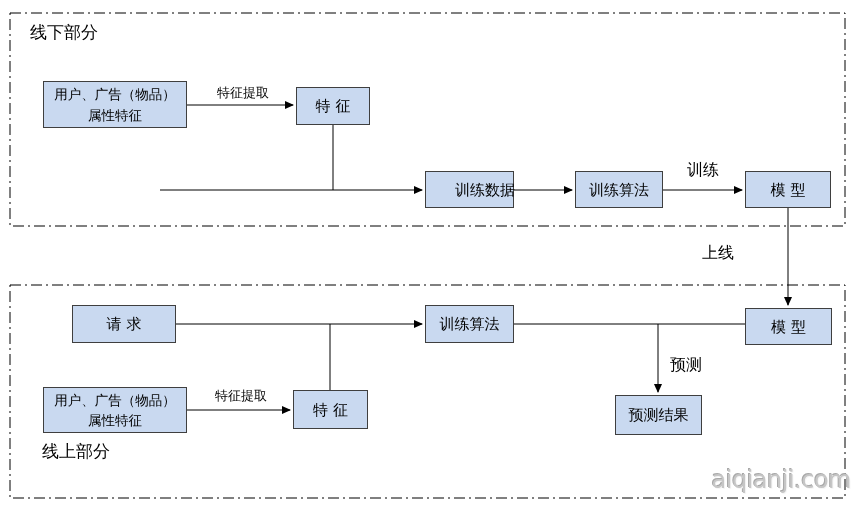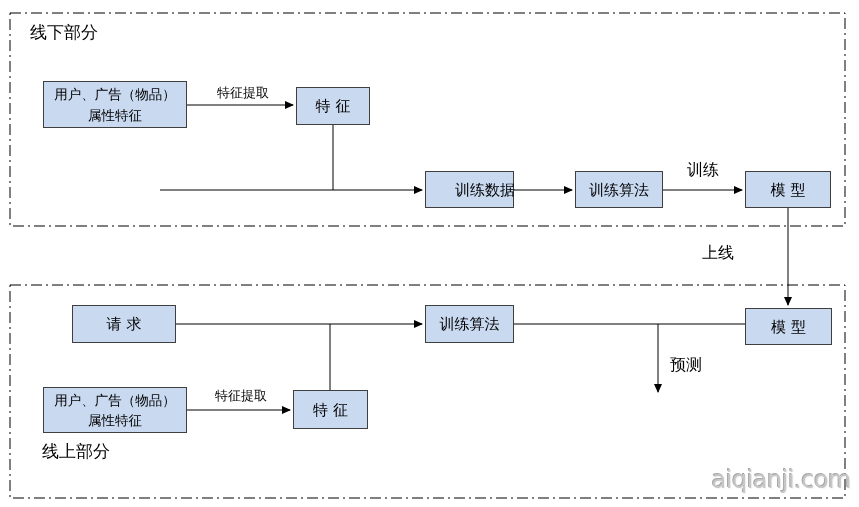--- a/index.html
+++ b/index.html
@@ -103,20 +103,23 @@
 
   <div class="node n-request">
     <span>请 求</span>
   </div>
   <div class="node n-predict-instance">
     <span>训练算法</span>
   </div>
   <div class="node n-model-online">
     <span>模 型</span>
   </div>
+  <div class="node n-predict-result">
+    <span>预测结果</span>
+  </div>
   <div class="node node--small n-online-attrs">
     <span>用户、广告（物品）</span>
     <span>属性特征</span>
   </div>
   <div class="node n-online-feature">
     <span>特 征</span>
   </div>
 
   <div class="lbl lbl--edge-sm l-fe-top">特征提取</div>
   <div class="lbl lbl--edge l-train">训练</div>

